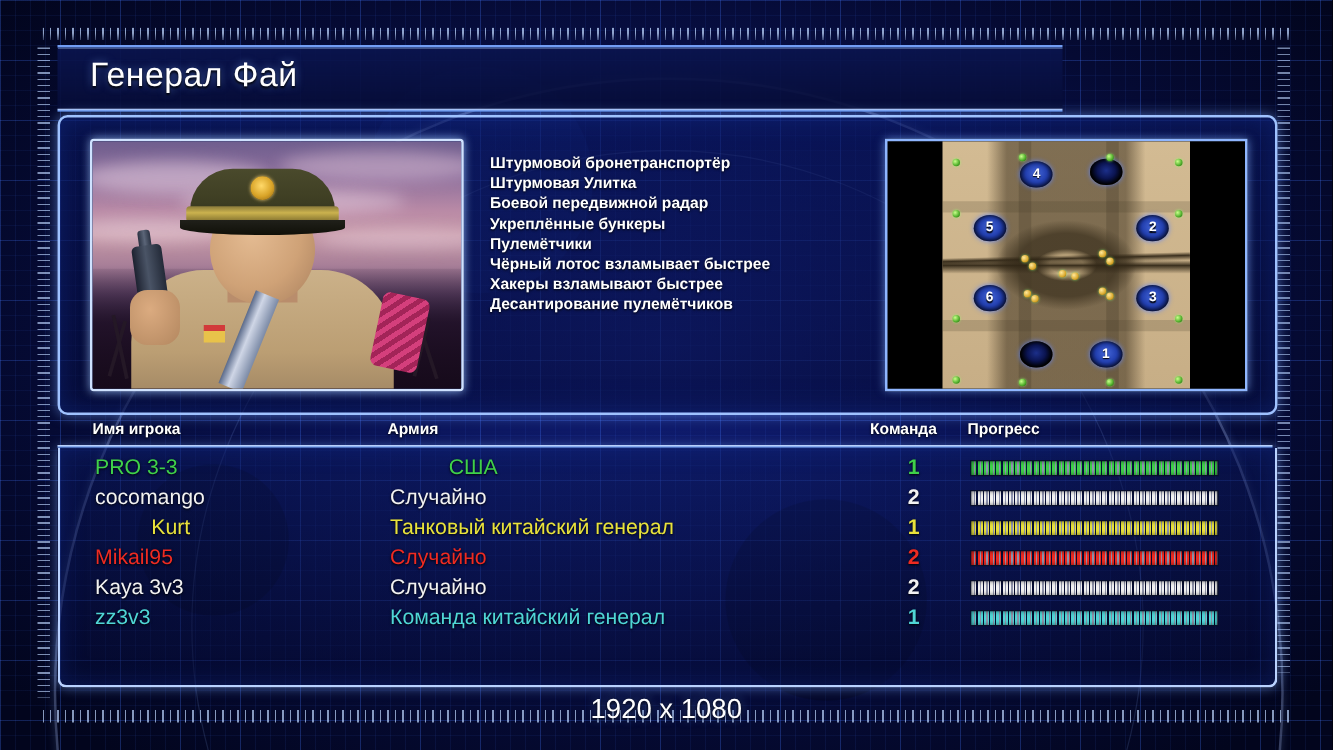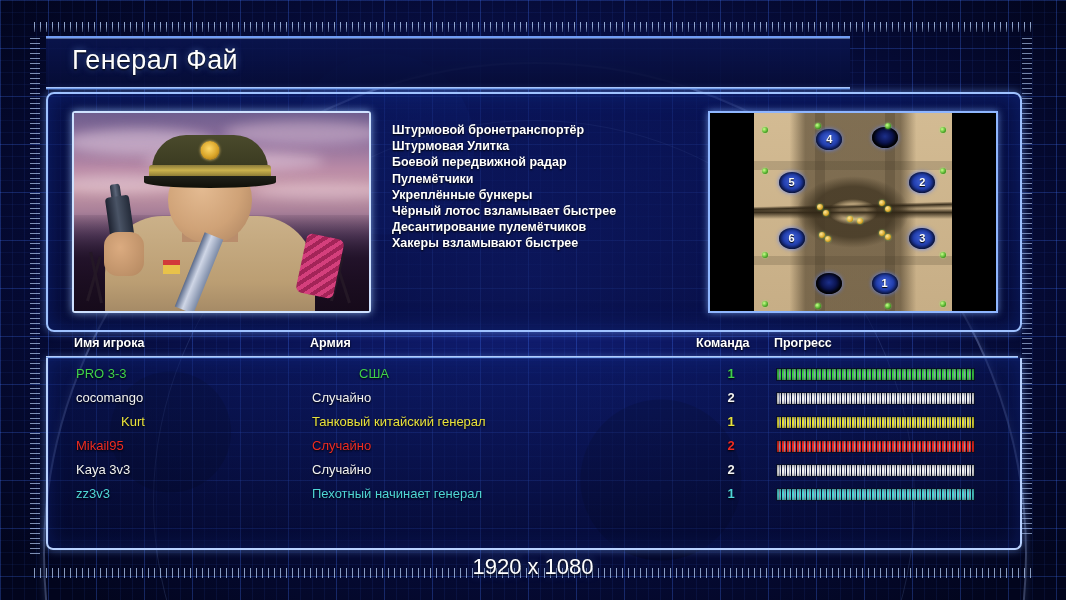--- a/index.html
+++ b/index.html
@@ -154,21 +154,21 @@
   .th{position:absolute;color:#ffffff;font-size:12.5px;font-weight:bold;text-shadow:0 1px 2px #000;}
   .th-sep{position:absolute;left:46px;top:356px;width:972px;height:3px;
       background:linear-gradient(to bottom,#e2ecff,#6f9ae8 55%,rgba(40,80,190,0));}
 
   .table-panel{position:absolute;left:46px;top:358px;width:972px;height:190px;
       border:2px solid #b9d2ff;border-top:none;border-radius:0 0 7px 7px;
       background:linear-gradient(to bottom, rgba(12,26,96,.45), rgba(6,12,56,.45));
       box-shadow:0 0 9px rgba(130,175,255,.5), inset 0 0 20px rgba(18,45,140,.45);}
   .rows{position:absolute;left:0;top:0;right:0;}
   .row{position:relative;height:24px;}
-  .cell{position:absolute;font-size:13px;text-shadow:0 1px 2px #000;white-space:nowrap;
+  .cell{position:absolute;font-size:17px;text-shadow:0 1px 2px #000;white-space:nowrap;
         line-height:24px;}
   .c-name{left:28px;}
   .c-army{left:264px;}
   .c-team{left:664px;width:38px;text-align:center;font-weight:bold;}
   .c-prog{left:728px;width:197px;height:11px;top:6px;border:1px solid rgba(8,14,40,.9);}
   .bar{width:100%;height:100%;}
 
   .reso{position:absolute;left:0;right:0;top:554px;text-align:center;
         color:#ffffff;font-size:22px;text-shadow:0 1px 3px #000, 0 0 8px rgba(120,170,255,.5);}
 </style>
@@ -223,25 +223,25 @@
         <div class="p-gun-barrel"></div>
         <div class="p-gun"></div>
         <div class="p-hand"></div>
       </div>
     </div>
 
     <div class="abilities">
       <div class="ability">Штурмовой бронетранспортёр</div>
       <div class="ability">Штурмовая Улитка</div>
       <div class="ability">Боевой передвижной радар</div>
+      <div class="ability">Укреплённые бункеры</div>
       <div class="ability">Пулемётчики</div>
-      <div class="ability">Укреплённые бункеры</div>
       <div class="ability">Чёрный лотос взламывает быстрее</div>
+      <div class="ability">Хакеры взламывают быстрее</div>
       <div class="ability">Десантирование пулемётчиков</div>
-      <div class="ability">Хакеры взламывают быстрее</div>
     </div>
 
     <div class="map-frame">
       <div class="map-img">
         <div class="map-vband" style="left:31%;"></div>
         <div class="map-vband" style="left:66%;"></div>
         <div class="map-hband" style="top:24%;"></div>
         <div class="map-hband" style="top:72%;"></div>
         <div class="map-river r2"></div>
         <div class="map-river"></div>
@@ -327,21 +327,21 @@
         <div class="row" style="top: 0px; height: 24px;">
           <div class="cell c-name" style="color: rgb(242, 242, 242);">Kaya 3v3</div>
           <div class="cell c-army" style="color: rgb(242, 242, 242);">Случайно</div>
           <div class="cell c-team" style="color: rgb(242, 242, 242);">2</div>
           <div class="cell c-prog">
             <div class="bar" style="width: 100%; background: repeating-linear-gradient(to right, rgb(242, 242, 242) 0px, rgb(242, 242, 242) 2px, rgba(255, 255, 255, 0.55) 2px, rgba(255, 255, 255, 0.55) 3px, rgb(242, 242, 242) 3px, rgb(242, 242, 242) 4px, rgba(0, 0, 0, 0.25) 4px, rgba(0, 0, 0, 0.25) 5px); box-shadow: rgba(0, 0, 0, 0.55) 0px 0px 4px inset;"></div>
           </div>
         </div>
         <div class="row" style="top: 0px; height: 24px;">
           <div class="cell c-name" style="color: rgb(79, 214, 214);">zz3v3</div>
-          <div class="cell c-army" style="color: rgb(79, 214, 214);">Пехотный начинает генерал</div>
+          <div class="cell c-army" style="color: rgb(79, 214, 214);">Команда китайский генерал</div>
           <div class="cell c-team" style="color: rgb(79, 214, 214);">1</div>
           <div class="cell c-prog">
             <div class="bar" style="width: 100%; background: repeating-linear-gradient(to right, rgb(79, 214, 214) 0px, rgb(79, 214, 214) 2px, rgba(255, 255, 255, 0.55) 2px, rgba(255, 255, 255, 0.55) 3px, rgb(79, 214, 214) 3px, rgb(79, 214, 214) 4px, rgba(0, 0, 0, 0.25) 4px, rgba(0, 0, 0, 0.25) 5px); box-shadow: rgba(0, 0, 0, 0.55) 0px 0px 4px inset;"></div>
           </div>
         </div>
       </div>
   </div>
 
   <div class="reso">1920 x 1080</div>
 </div>

